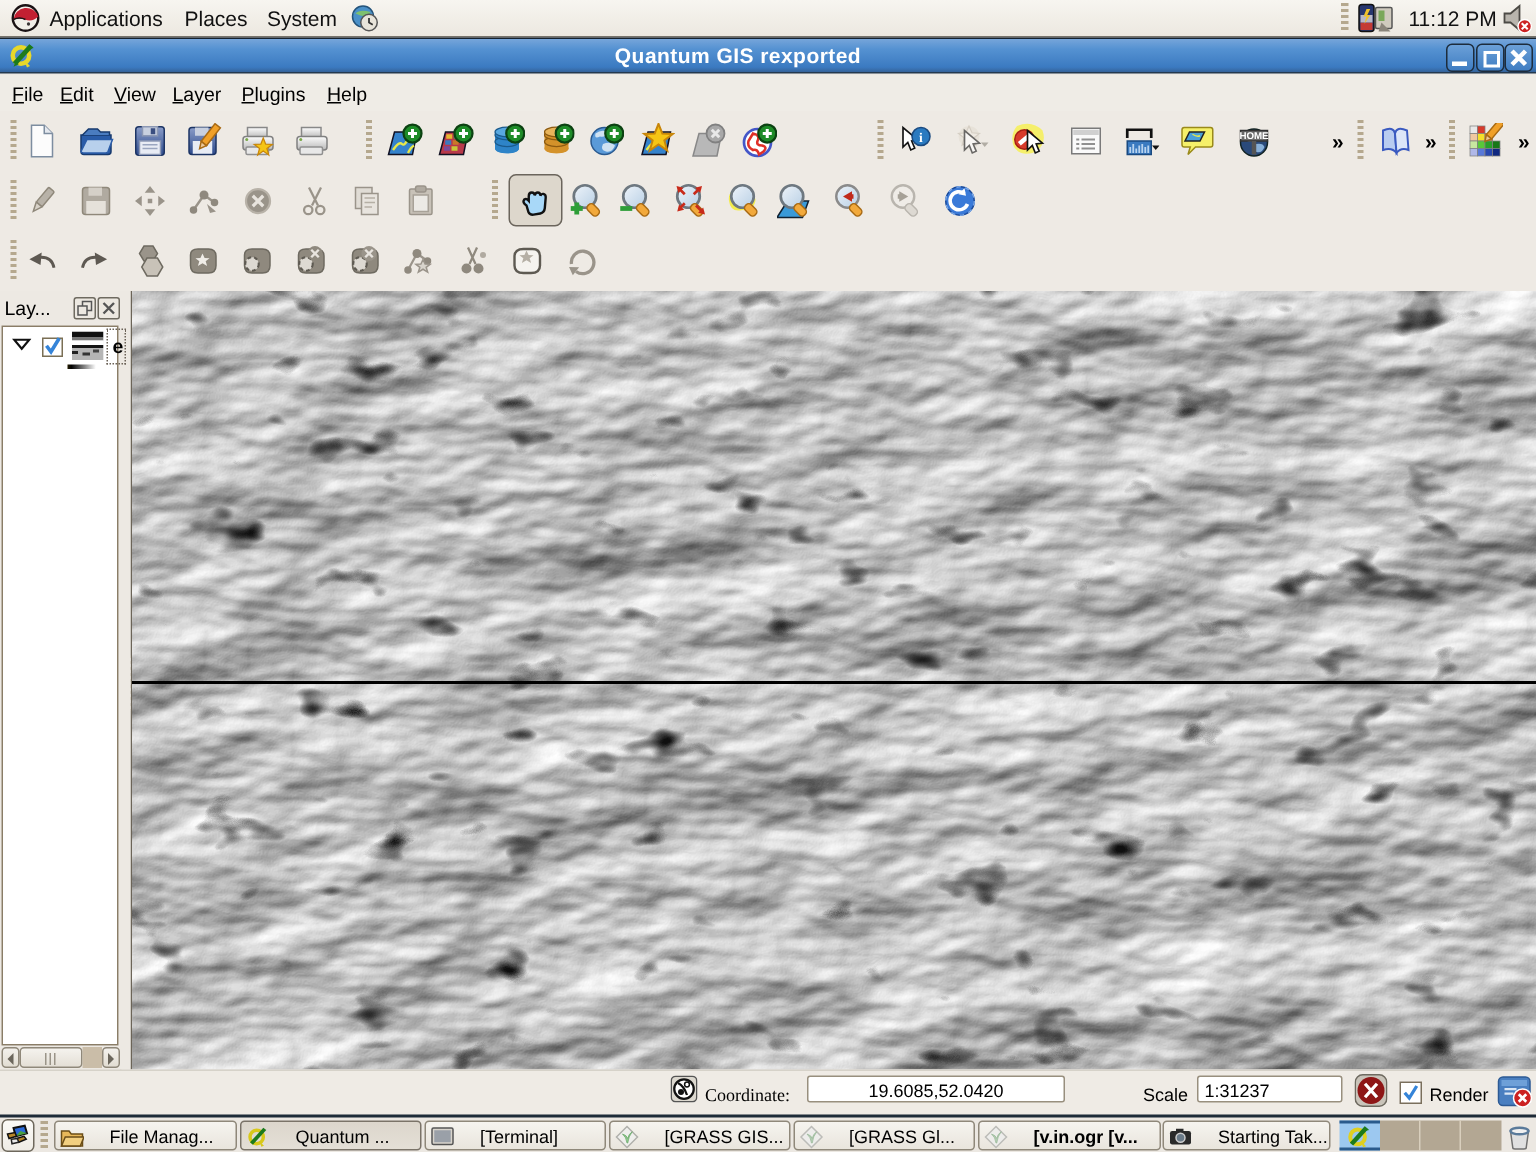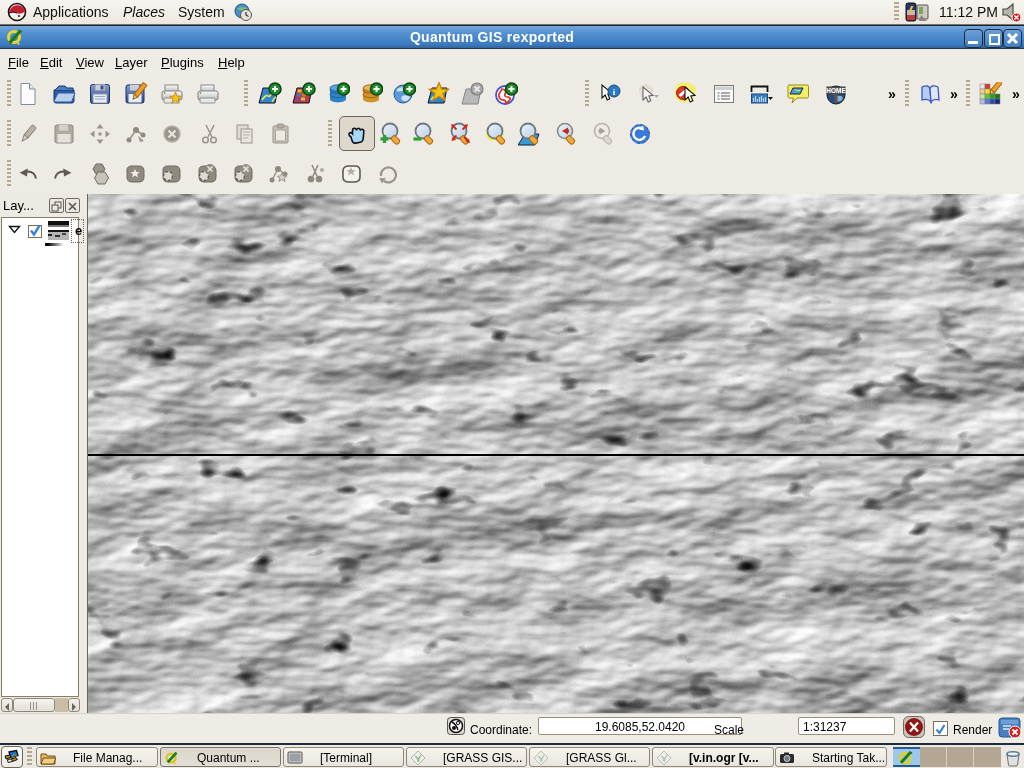--- a/index.html
+++ b/index.html
@@ -81,21 +81,21 @@
     <ellipse cx="12" cy="6" rx="8" ry="3.2" fill="#58a8e0" stroke="#1a5a8c" stroke-width="0.8"></ellipse>
   </g>
   <g id="gblob">
         <path d="M4 8 q0-4 5-4 h7 q5 0 5 5 v6 q0 5-5 5 h-7 q-5 0-5-5z" fill="#8f897e" stroke="#6e6a60"></path>
       </g>
 </defs>
 </svg>
 
 <div class="abs" id="panel">
   <span class="mtxt" style="left:33px;">Applications</span>
-  <span class="mtxt" style="left:123px;font-style:italic;">Places</span>
+  <span class="mtxt" style="left:123px;">Places</span>
   <span class="mtxt" style="left:178px;">System</span>
   <svg class="abs" style="left:7px;top:2px" width="20" height="20" viewBox="0 0 20 20">
     <circle cx="10" cy="10" r="8.5" fill="#f2efe9" stroke="#1a1214" stroke-width="1.6"></circle>
     <path d="M2 11 a8.5 8.5 0 0 1 16.5 -2 q-4 4-9 2 q-4-1.5-7.5 0z" fill="#c22032"></path>
     <path d="M2 11 q4-2 8 0" stroke="#1a1214" fill="none"></path>
     <circle cx="12" cy="14" r="1.1" fill="#3a3436"></circle>
   </svg>
   <svg class="abs" style="left:233px;top:2px" width="20" height="20" viewBox="0 0 20 20">
     <circle cx="9" cy="9" r="7" fill="#4a90c8" stroke="#24537a"></circle>
     <path d="M4 7 q3 -3 10 -1 q-2 5 -10 1z" fill="#7ec06e"></path>
@@ -550,23 +550,23 @@
 </div>
 
 <div class="abs" id="statusbar">
   <svg class="abs" style="left:447px;top:3px" width="18" height="18" viewBox="0 0 18 18">
     <rect x="0.5" y="0.5" width="17" height="17" rx="3" fill="#dcd8cf" stroke="#555"></rect>
     <circle cx="9" cy="9" r="6.5" fill="#fff" stroke="#111" stroke-width="1.5"></circle>
     <path d="M5 5 q4 2 6 8" stroke="#111" fill="none" stroke-width="1.5"></path>
     <circle cx="7" cy="11" r="2" fill="#111"></circle>
       <circle cx="11" cy="6" r="1.6" fill="none" stroke="#111"></circle>
   </svg>
-  <span class="sbtxt" style="left:470px;">Coordinate:</span>
-  <div class="sbfield" style="left:538px;width:204px;text-align:center;"><span style="position:relative;top:2px;">19.6085,52.0420</span></div>
-  <span class="sbtxt" style="left:714px;">Scale</span>
+  <span class="sbtxt" style="left:470px;font-family:Liberation Serif, serif;">Coordinate:</span>
+  <div class="sbfield" style="left:538px;width:172px;text-align:center;"><span style="position:relative;top:2px;">19.6085,52.0420</span></div>
+  <span class="sbtxt" style="left:762px;">Scale</span>
   <div class="sbfield" style="left:798px;width:97px;"><span style="position:relative;top:2px;left:4px;">1:31237</span></div>
   <svg class="abs" style="left:903px;top:2px" width="22" height="22" viewBox="0 0 22 22">
     <rect x="0.5" y="0.5" width="21" height="21" rx="5" fill="#c9c4ba" stroke="#6e6a60"></rect>
     <circle cx="11" cy="11" r="9" fill="#8e1616"></circle>
     <path d="M7 6.5 L15 15.5 M15 6.5 L7 15.5" stroke="#fff" stroke-width="2.2"></path>
   </svg>
   <div class="abs" style="left:933px;top:7px;width:13px;height:13px;border:1px solid #7a6f5c;background:#fff;">
     <svg width="13" height="13">
         <path d="M2.5 6.5 l3 3.5 5-8" stroke="#3584d8" stroke-width="2.2" fill="none"></path>
       </svg>

